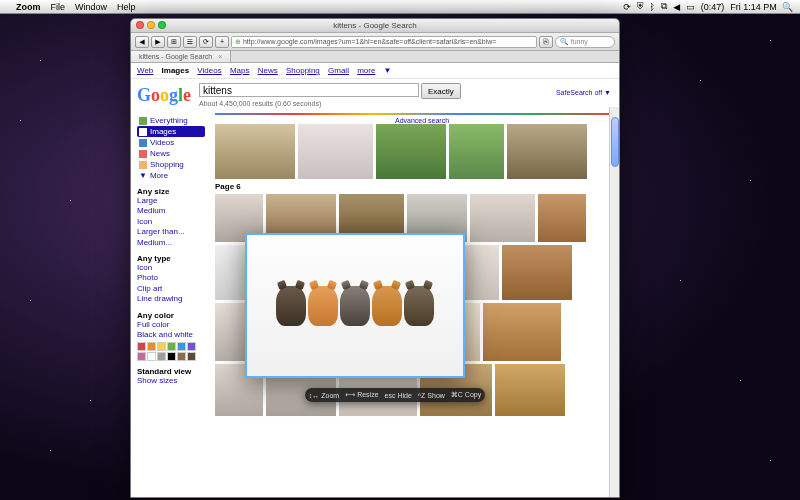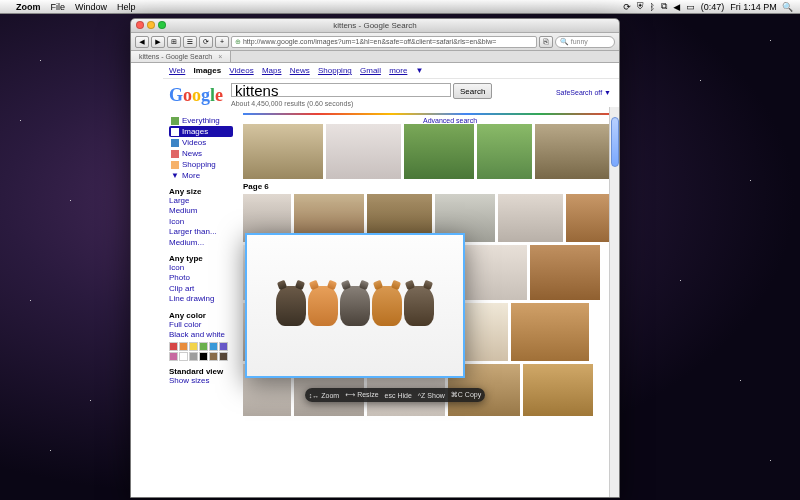--- a/index.html
+++ b/index.html
@@ -54,32 +54,32 @@
   height: 18px; background: linear-gradient(#f0f0f0,#dcdcdc);
   border-bottom: 1px solid #aaa;
   display: flex; align-items: center; gap: 2px; padding: 0 4px;
   font-size: 8px;
 }
 .tbtn { width: 14px; height: 12px; background: linear-gradient(#fafafa,#ddd); border: 1px solid #999; border-radius: 2px; display:flex;align-items:center;justify-content:center;font-size:7px;}
 .addr { flex: 1; height: 12px; background: #fff; border: 1px solid #aaa; border-radius: 2px; font-size: 7px; padding: 0 3px; color: #555; overflow: hidden; white-space: nowrap; display:flex;align-items:center;}
 .searchbox { width: 60px; height: 12px; background: #fff; border: 1px solid #aaa; border-radius: 8px; font-size: 7px; padding: 0 4px; color: #888; display:flex;align-items:center;}
 .tabbar { height: 12px; background: #e0e0e0; border-bottom: 1px solid #aaa; display:flex;font-size:7px;}
 .tab { padding: 0 8px; background: linear-gradient(#f5f5f5,#e5e5e5); border-right:1px solid #aaa; display:flex;align-items:center;color:#555;}
-.content { flex:1; overflow:hidden; position:relative; background:#fff;padding-left:32px;}
+.content { flex:1; overflow:hidden; position:relative; background:#fff;}
 
 .g-topnav { padding: 3px 6px; font-size: 8px; color: #1a0dab; border-bottom:1px solid #e5e5e5;}
 .g-topnav a { margin-right: 6px; text-decoration: underline; cursor:pointer;}
 .g-topnav .active { font-weight: bold; color: #000; text-decoration: none;}
 .g-topnav .right { float: right; color:#1a0dab;}
 .g-header { display:flex; align-items:center; padding: 4px 6px; gap: 8px;}
 .g-logo { font-family: Georgia, serif; font-size: 18px; font-weight: bold; }
 .g-logo span:nth-child(1){color:#4285f4}.g-logo span:nth-child(2){color:#ea4335}.g-logo span:nth-child(3){color:#fbbc05}.g-logo span:nth-child(4){color:#4285f4}.g-logo span:nth-child(5){color:#34a853}.g-logo span:nth-child(6){color:#ea4335}
 .g-search { display:flex; flex-direction:column; }
 .g-search-row { display:flex; gap:2px;}
-.g-search input { width: 220px; height: 14px; border:1px solid #aaa; font-size:15px; padding:0 3px;}
+.g-search input { width: 220px; height: 14px; border:1px solid #aaa; font-size:10px; padding:0 3px;}
 .g-search button { height: 16px; font-size:8px; padding: 0 6px; background:linear-gradient(#f5f5f5,#ddd);border:1px solid #999;border-radius:2px;}
 .g-stats { font-size: 7px; color: #666; margin-top:1px;}
 .g-safesearch { position:absolute; right:8px; top:26px; font-size:7px; color:#1a0dab;}
 .g-advanced { font-size:7px; color:#1a0dab; margin-left: 180px;}
 .g-body { display:flex; }
 .g-sidebar { width: 80px; padding: 4px 6px; font-size:8px; }
 .g-sidebar .cats div { padding:1px 2px; color:#1a0dab; cursor:pointer; display:flex;align-items:center;gap:3px;}
 .g-sidebar .cats div.sel { background:#1a0dab; color:#fff; border-radius:2px;}
 .g-sidebar .cats .ico{width:8px;height:8px;display:inline-block;}
 .g-sidebar h5 { font-size:8px; font-weight:bold; margin-top:6px; color:#000;}
@@ -212,21 +212,21 @@
       <a>Gmail</a>
       <a>more</a> ▼
     </div>
     <div class="g-header">
       <div class="g-logo">
         <span>G</span><span>o</span><span>o</span><span>g</span><span>l</span><span>e</span>
       </div>
       <div class="g-search">
         <div class="g-search-row">
           <input value="kittens" style="">
-          <button>Search</button>
+          <button>Exactly</button>
         </div>
         <div class="g-stats">About 4,450,000 results (0.60 seconds)</div>
       </div>
     </div>
     <div class="g-safesearch"><span>SafeSearch off</span> ▼</div>
     <div class="g-body">
       <div class="g-sidebar">
         <div class="cats">
           <div>
               <span class="ico" style="background:#6aa84f"></span>

